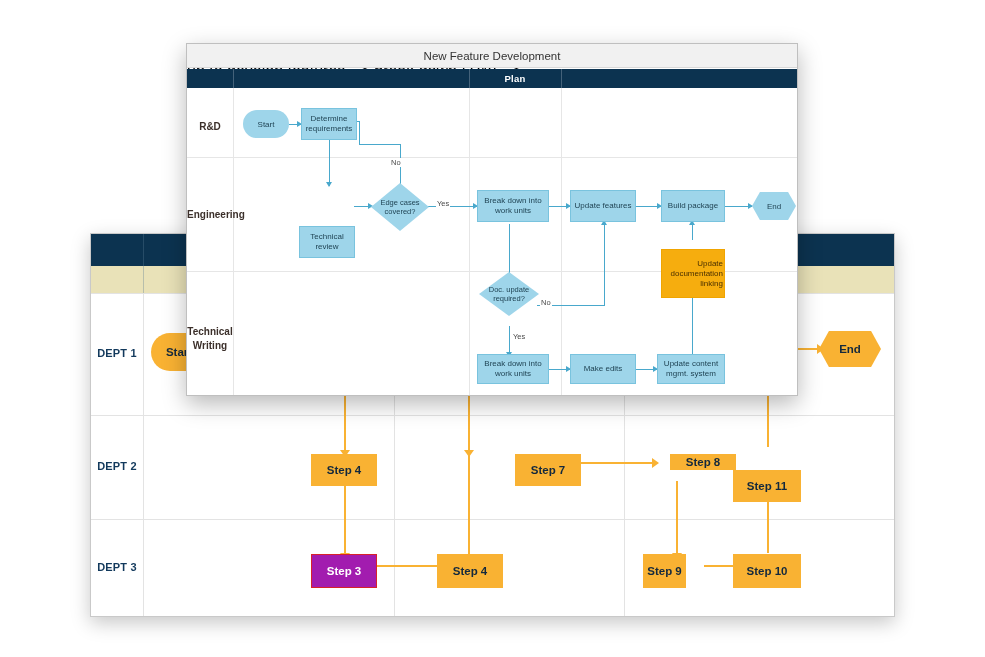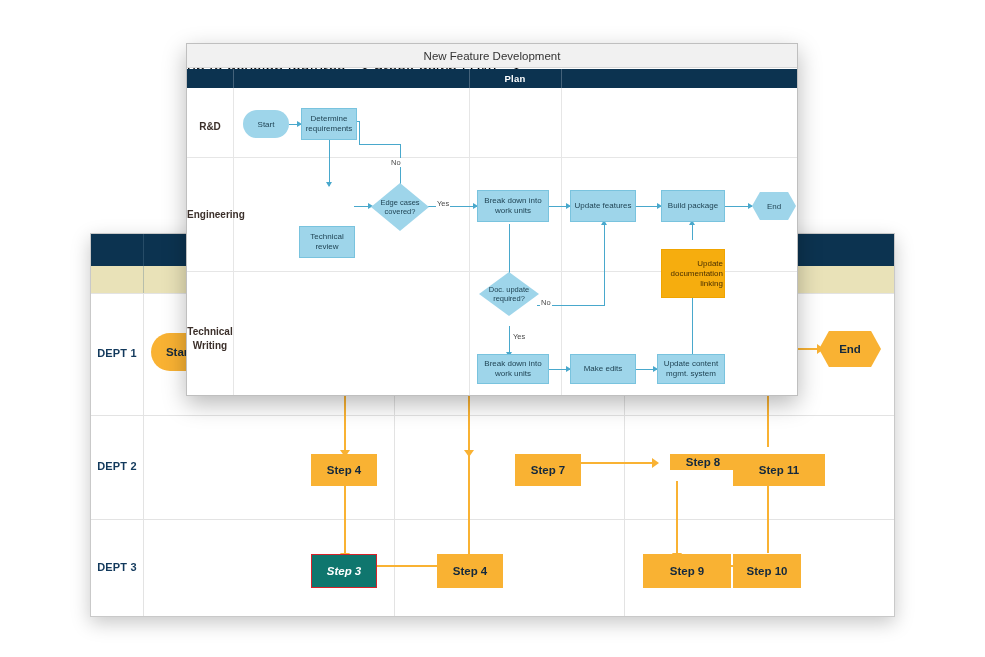--- a/index.html
+++ b/index.html
@@ -36,21 +36,21 @@
   .back-lane-label{
     position:absolute;left:0;width:52px;text-align:center;
     font-size:11px;font-weight:bold;color:#12395c;letter-spacing:.2px;
   }
   .obox{
     position:absolute;background:#f9b233;border:1px solid #f9b233;
     color:#14293d;font-size:11.5px;font-weight:bold;
     display:flex;align-items:center;justify-content:center;
     box-sizing:border-box;
   }
-  .obox.danger{background:#0f766e;border-color:#d8222a;color:#ffffff;font-style:italic;}
+  .obox.danger{background:#a21caf;border-color:#d8222a;color:#ffffff;}
   .ostart{
     position:absolute;background:#f9b233;border-radius:999px;
     color:#14293d;font-size:11.5px;font-weight:bold;
     display:flex;align-items:center;justify-content:center;
   }
   .ohex{
     position:absolute;background:#f9b233;color:#14293d;
     font-size:11.5px;font-weight:bold;
     display:flex;align-items:center;justify-content:center;
     clip-path:polygon(16% 0%,84% 0%,100% 50%,84% 100%,16% 100%,0% 50%);
@@ -185,25 +185,25 @@
     <div class="obox" style="left:220px;top:220px;width:66px;height:32px;">Step 4</div>
 
     <div class="obox danger" style="left:220px;top:320px;width:66px;height:34px;">Step 3</div>
 
     <div class="obox" style="left:346px;top:320px;width:66px;height:34px;">Step 4</div>
 
     <div class="obox" style="left:424px;top:220px;width:66px;height:32px;">Step 7</div>
 
     <div class="obox" style="left:579px;top:220px;width:66px;height:16px;">Step 8</div>
 
-    <div class="obox" style="left:552px;top:320px;width:88px;height:34px;">Step 9</div>
+    <div class="obox" style="left:552px;top:320px;width:43px;height:34px;">Step 9</div>
 
     <div class="obox" style="left:642px;top:320px;width:68px;height:34px;">Step 10</div>
 
-    <div class="obox" style="left:642px;top:220px;width:92px;height:32px;">Step 11</div>
+    <div class="obox" style="left:642px;top:236px;width:68px;height:32px;">Step 11</div>
 
     <div class="ohex" style="left:728px;top:97px;width:62px;height:36px;">End</div>
   </div>
 
   <div class="panel" id="front-panel">
 
     <div id="front-title">New Feature Development</div>
     <div id="front-colhead"></div>
 
     

